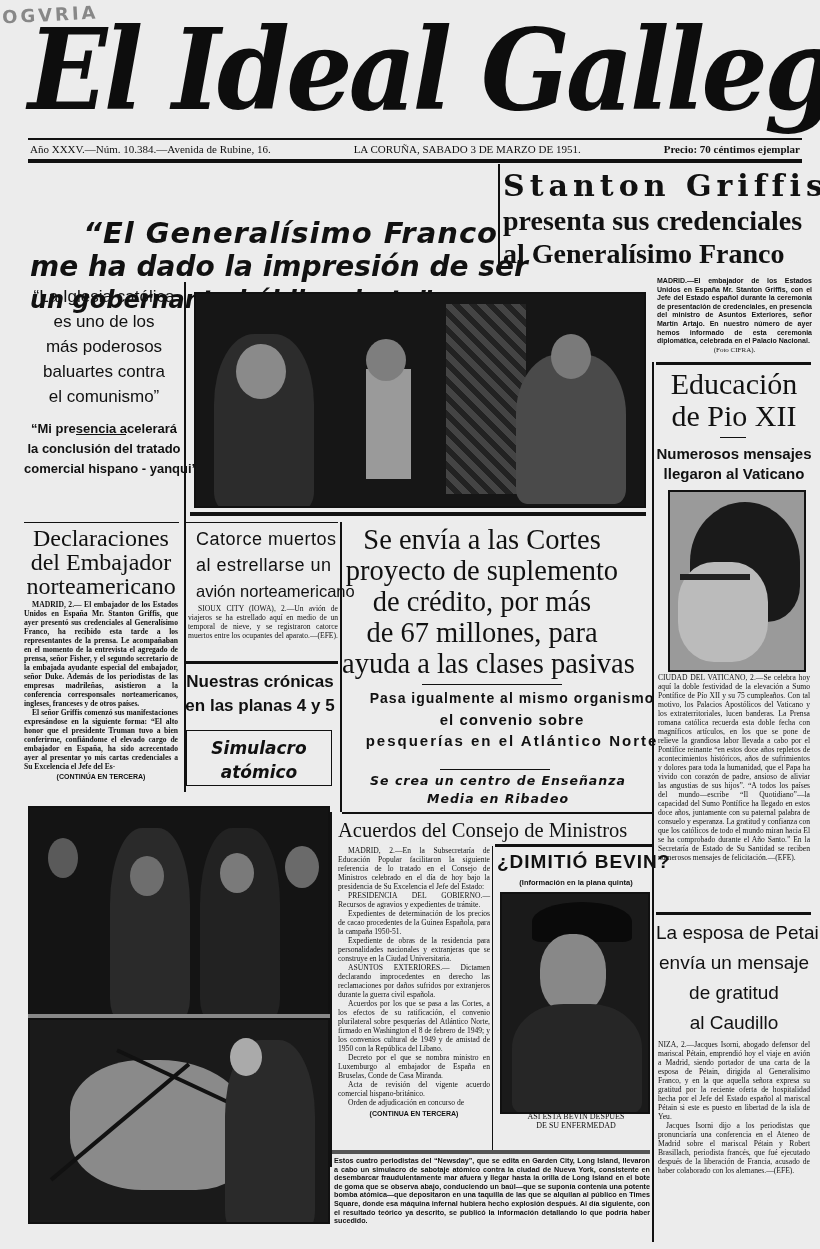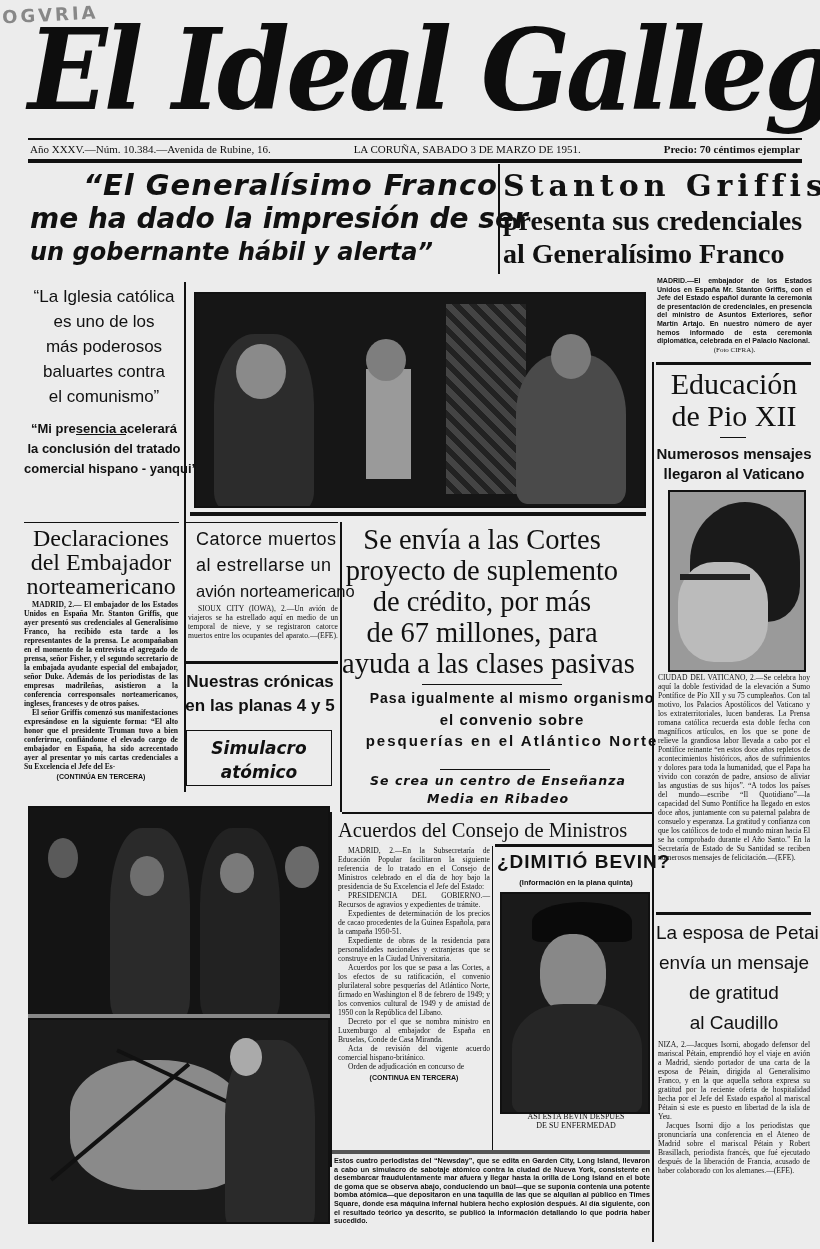--- a/index.html
+++ b/index.html
@@ -27,21 +27,21 @@
 
 <div class="abs rule" style="left:28px;top:138px;width:774px;height:2px;"></div>
 <div class="abs infobar">
   <span>Año XXXV.—Núm. 10.384.—Avenida de Rubine, 16.</span>
   <span>LA CORUÑA, SABADO 3 DE MARZO DE 1951.</span>
   <b>Precio: 70 céntimos ejemplar</b>
 </div>
 <div class="abs rule" style="left:28px;top:159px;width:774px;height:4px;"></div>
 
 <div class="abs" style="left:30px;top:168px;width:468px;">
-  <div class="hl-sans" style="font-size:29px;font-style:italic;line-height:34px;text-align:right;letter-spacing:1px;">“El Generalísimo Franco</div>
+  <div class="hl-sans" style="font-size:29px;font-style:italic;line-height:34px;text-align:right;letter-spacing:1px;margin-top:48px;">“El Generalísimo Franco</div>
   <div class="hl-sans" style="font-size:28px;font-style:italic;line-height:34px;white-space:nowrap;">me ha dado la impresión de ser</div>
   <div class="hl-sans" style="font-size:24px;font-style:italic;line-height:32px;white-space:nowrap;">un gobernante hábil y alerta”</div>
 </div>
 <div class="abs vline" style="left:498px;top:164px;height:110px;"></div>
 
 <div class="abs" style="left:503px;top:168px;width:310px;">
   <div class="hl-sans" style="font-family:'DejaVu Serif',serif;font-size:30px;line-height:36px;letter-spacing:5px;white-space:nowrap;">Stanton Griffis</div>
   <div style="font-family:'Liberation Serif',serif;font-weight:bold;font-size:28px;line-height:34px;white-space:nowrap;">presenta sus credenciales</div>
   <div style="font-family:'Liberation Serif',serif;font-weight:bold;font-size:28px;line-height:32px;white-space:nowrap;">al Generalísimo Franco</div>
 </div>
@@ -179,20 +179,21 @@
   <div class="abs" style="left:200px;top:18px;width:32px;height:38px;border-radius:50%;background:#aaa;"></div>
 </div>
 <div class="abs vline" style="left:330px;top:812px;height:355px;"></div>
 
 <div class="abs" style="left:338px;top:817px;width:316px;font-family:'Liberation Serif',serif;font-size:20.5px;line-height:26px;white-space:nowrap;">Acuerdos del Consejo de Ministros</div>
 <div class="abs body-text" style="left:338px;top:846px;width:152px;">
   <div style="text-indent:10px;">MADRID, 2.—En la Subsecretaría de Educación Popular facilitaron la siguiente referencia de lo tratado en el Consejo de Ministros celebrado en el día de hoy bajo la presidencia de Su Excelencia el Jefe del Estado:</div>
   <div style="text-indent:10px;">PRESIDENCIA DEL GOBIERNO.—Recursos de agravios y expedientes de trámite.</div>
   <div style="text-indent:10px;">Expedientes de determinación de los precios de cacao procedentes de la Guinea Española, para la campaña 1950-51.</div>
   <div style="text-indent:10px;">Expediente de obras de la residencia para personalidades nacionales y extranjeras que se construye en la Ciudad Universitaria.</div>
+  <div style="text-indent:10px;">ASUNTOS EXTERIORES.— Dictamen declarando improcedentes en derecho las reclamaciones por daños sufridos por extranjeros durante la guerra civil española.</div>
   <div style="text-indent:10px;">Acuerdos por los que se pasa a las Cortes, a los efectos de su ratificación, el convenio plurilateral sobre pesquerías del Atlántico Norte, firmado en Washington el 8 de febrero de 1949; y los convenios cultural de 1949 y de amistad de 1950 con la República del Líbano.</div>
   <div style="text-indent:10px;">Decreto por el que se nombra ministro en Luxemburgo al embajador de España en Bruselas, Conde de Casa Miranda.</div>
   <div style="text-indent:10px;">Acta de revisión del vigente acuerdo comercial hispano-británico.</div>
   <div style="text-indent:10px;">Orden de adjudicación en concurso de</div>
   <div class="center body-sans" style="margin-top:3px;">(CONTINUA EN TERCERA)</div>
 </div>
 <div class="abs vline" style="left:492px;top:846px;height:304px;width:1px;"></div>
 
 <div class="abs hline" style="left:495px;top:844px;width:158px;height:3px;"></div>
 <div class="abs" style="left:497px;top:849px;width:158px;font-family:'Liberation Sans',sans-serif;font-weight:bold;font-size:19px;line-height:26px;white-space:nowrap;letter-spacing:1px;">¿DIMITIÓ BEVIN?</div>

